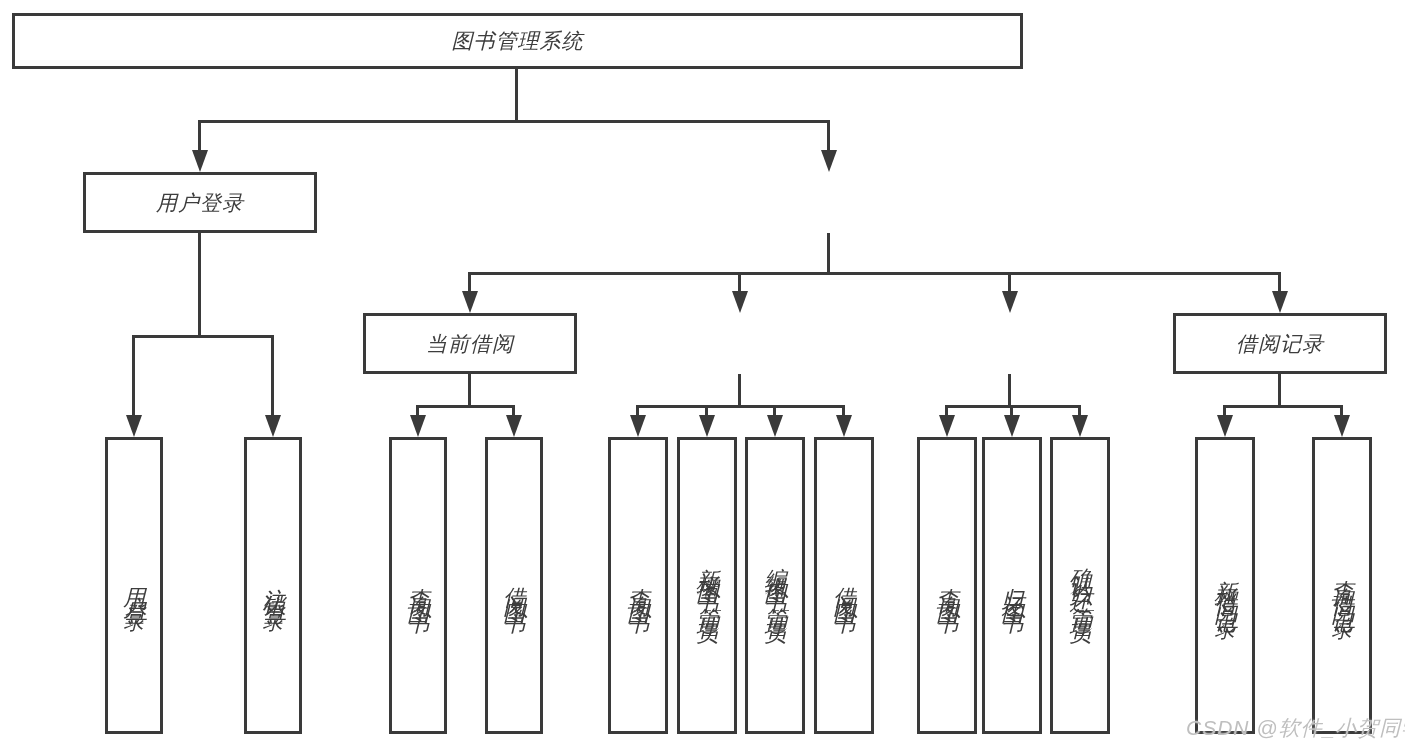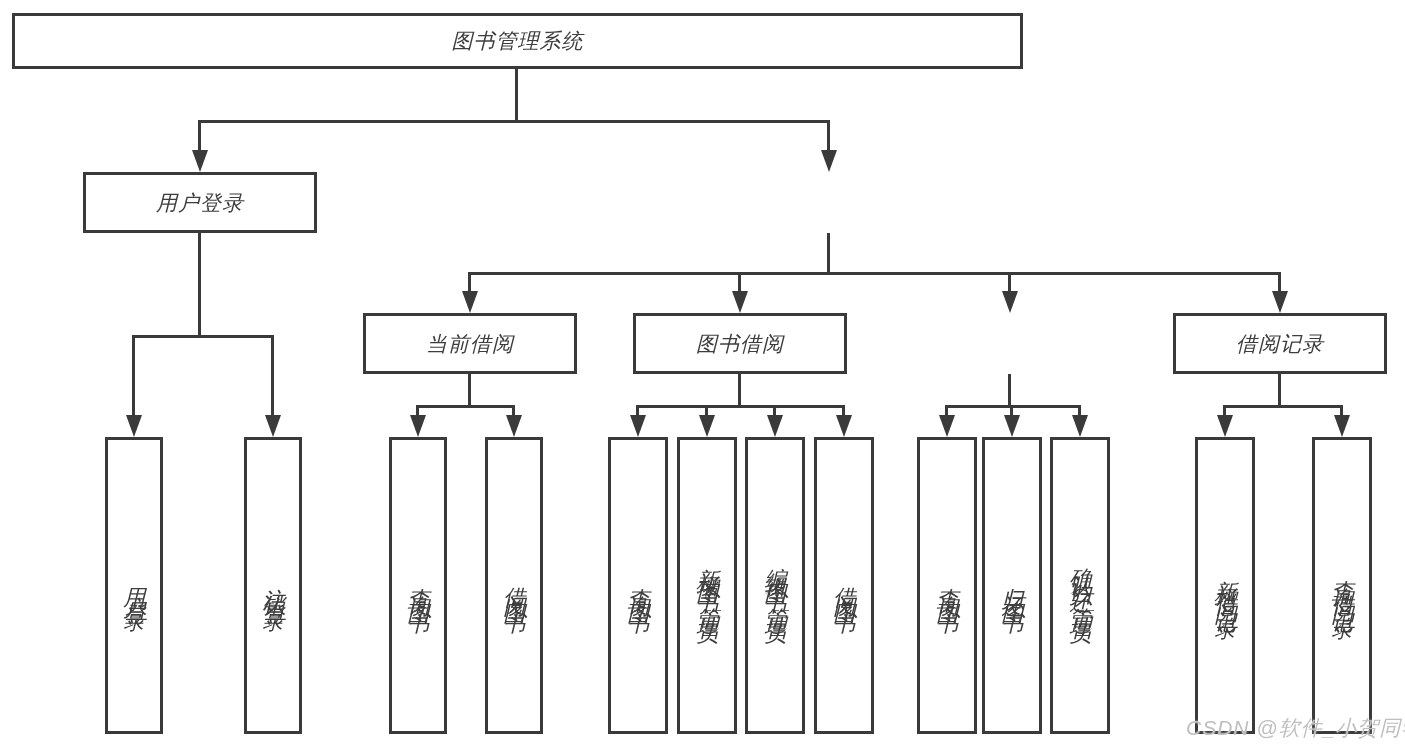--- a/index.html
+++ b/index.html
@@ -140,21 +140,20 @@
   <i class="ln" style="left:1223px;top:405px;width:3px;height:12px"></i>
   <i class="arr" style="left:1217px;top:415px"></i>
   <i class="ln" style="left:1340px;top:405px;width:3px;height:12px"></i>
   <i class="arr" style="left:1334px;top:415px"></i>
 
   <div class="box h-box" style="left:12px;top:13px;width:1011px;height:56px">图书管理系统</div>
 
   <div class="box h-box" style="left:83px;top:172px;width:234px;height:61px">用户登录</div>
 
   <div class="box h-box" style="left:363px;top:313px;width:214px;height:61px">当前借阅</div>
-  <div class="box h-box" style="left:633px;top:313px;width:214px;height:61px">图书借阅</div>
   <div class="box h-box" style="left:1173px;top:313px;width:214px;height:61px">借阅记录</div>
 
   <div class="box v-box" style="left:105px;width:58px">用户登录</div>
   <div class="box v-box" style="left:244px;width:58px">注销登录</div>
 
   <div class="box v-box" style="left:389px;width:58px">查询图书</div>
   <div class="box v-box" style="left:485px;width:58px">借阅图书</div>
 
   <div class="box v-box" style="left:608px;width:60px">查询图书</div>
   <div class="box v-box" style="left:677px;width:60px">新增图书（管理员）</div>

